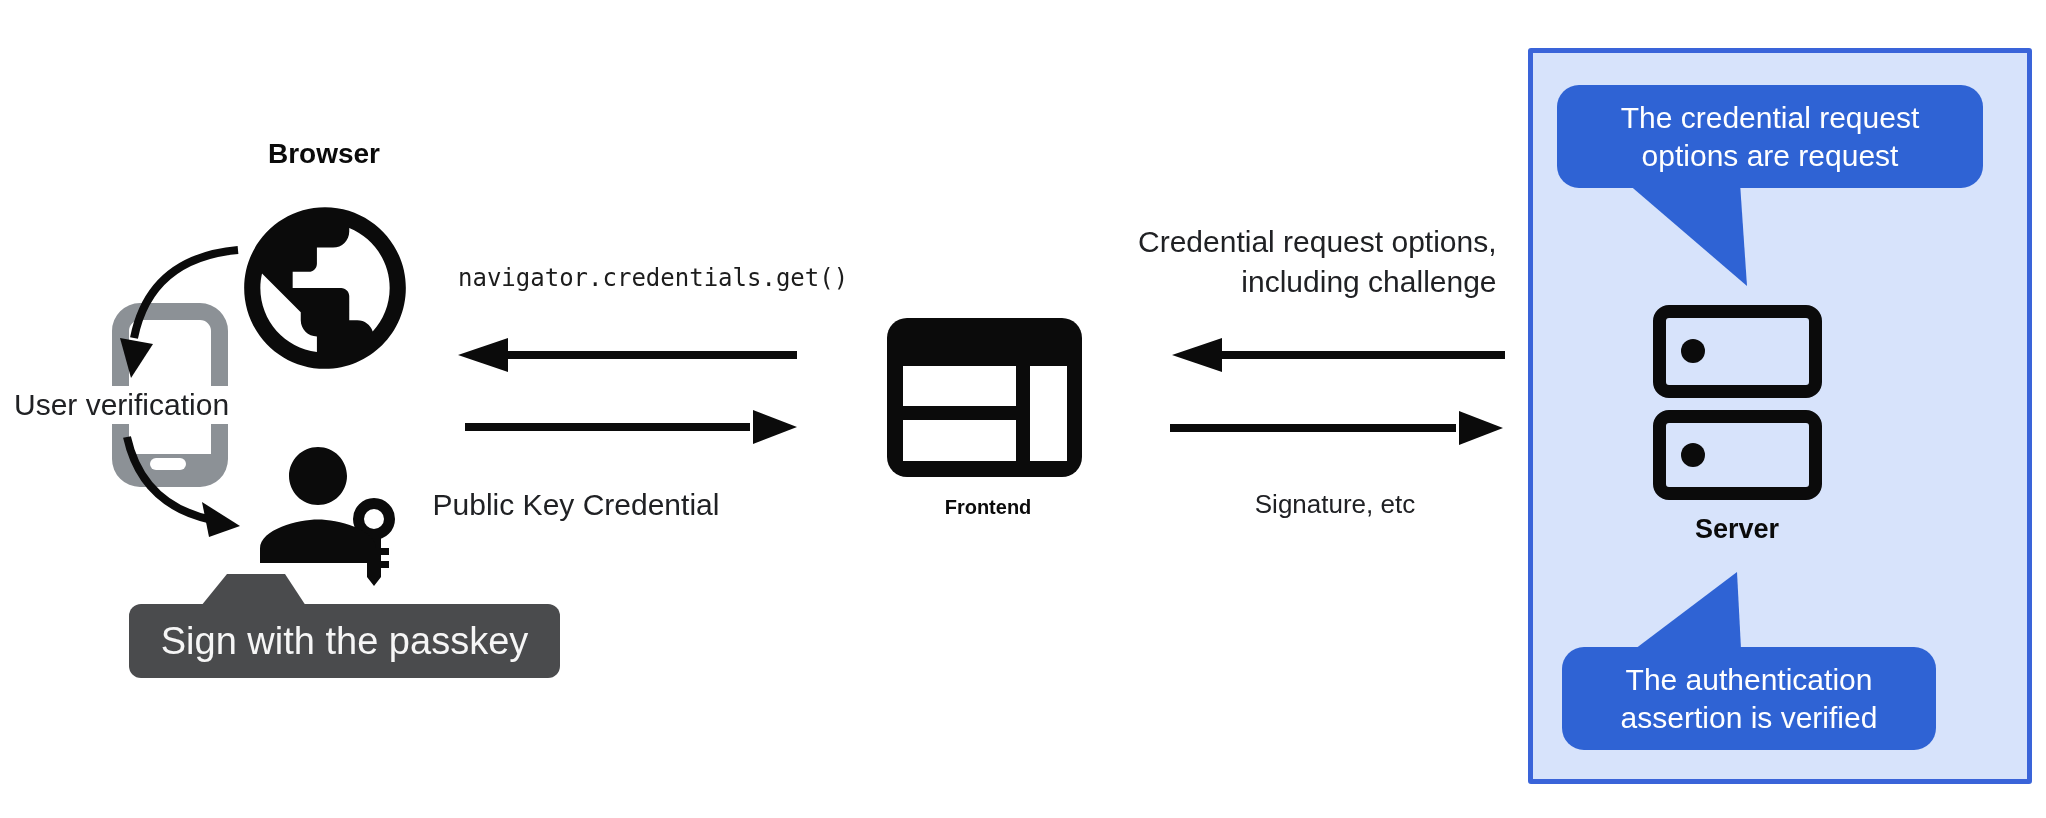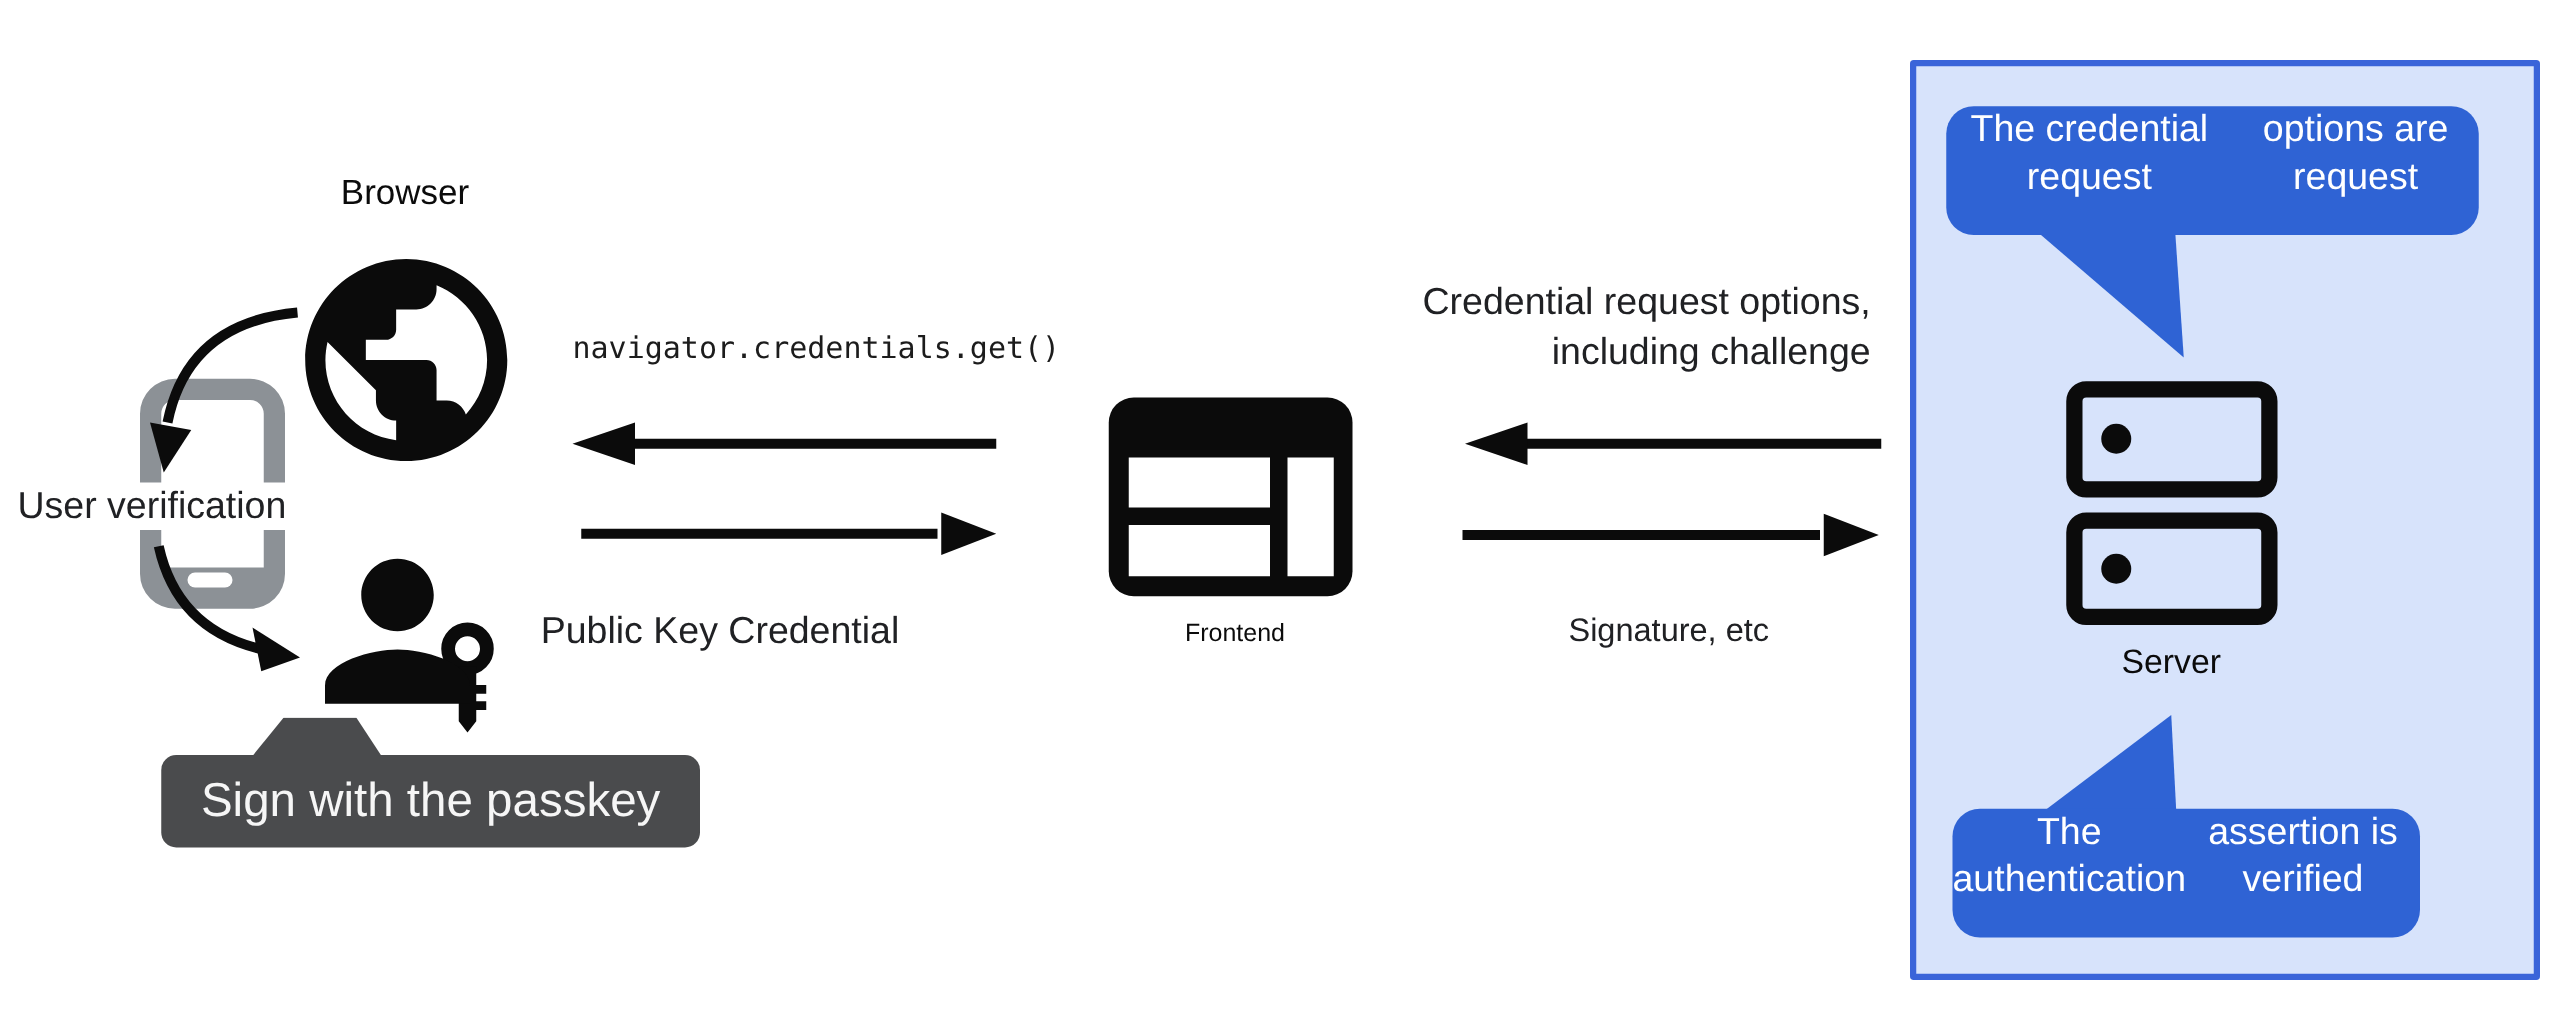--- a/index.html
+++ b/index.html
@@ -4,21 +4,21 @@
 <style>
   :root{
     --blue:#2f63d4; --box-fill:#d7e3fb; --box-border:#3a64d9;
     --tooltip:#4a4b4d; --phone:#8c9196; --ink:#0b0b0b; --text:#202124;
   }
   html,body{margin:0;padding:0;background:#fff;}
   #stage{position:relative;width:2046px;height:818px;background:#ffffff;overflow:hidden;
          font-family:"Liberation Sans",sans-serif;color:var(--text);}
   .abs{position:absolute;}
   .lbl{white-space:nowrap;}
-  .bold{font-weight:normal;color:var(--ink);}
+  .bold{font-weight:bold;color:var(--ink);}
   .center{text-align:center;}
 
   
   #browser-label{left:224px;top:138px;width:200px;font-size:28px;}
   #globe{left:228px;top:191px;}
   #phone{left:112px;top:303px;width:116px;height:184px;border:17px solid var(--phone);
          border-bottom-width:33px;border-radius:28px;box-sizing:border-box;}
   #phone-bar{left:150px;top:458px;width:36px;height:12px;background:#fff;border-radius:6px;}
   #user-verification{left:6px;top:386px;font-size:30px;background:#fff;padding:2px 8px;}
   #person{left:231px;top:418px;}
@@ -39,21 +39,21 @@
   #frontend-label{left:888px;top:496px;width:200px;font-size:20px;}
 
   
   #cred-request{left:1138px;top:222px;font-size:30px;line-height:40px;text-align:right;}
   #signature-etc{left:1185px;top:489px;width:300px;font-size:26px;}
 
   
   #server-box{left:1528px;top:48px;width:494px;height:726px;background:var(--box-fill);
               border:5px solid var(--box-border);border-radius:3px;}
   .bubble{background:var(--blue);color:#fff;font-size:30px;line-height:38px;border-radius:22px;
-          display:flex;flex-direction:row;justify-content:center;}
+          display:flex;flex-direction:column;justify-content:center;}
   #bubble-top{left:1557px;top:85px;width:426px;height:103px;}
   #bubble-bottom{left:1562px;top:647px;width:374px;height:103px;}
   .server-unit{position:absolute;border:13px solid var(--ink);border-radius:16px;box-sizing:border-box;}
   #server-unit-1{left:1653px;top:305px;width:169px;height:93px;}
   #server-unit-2{left:1653px;top:410px;width:169px;height:90px;}
   .server-dot{position:absolute;width:24px;height:24px;border-radius:50%;background:var(--ink);}
   #server-dot-1{left:1681px;top:339px;}
   #server-dot-2{left:1681px;top:443px;}
   #server-label{left:1637px;top:514px;width:200px;font-size:27px;}
 

